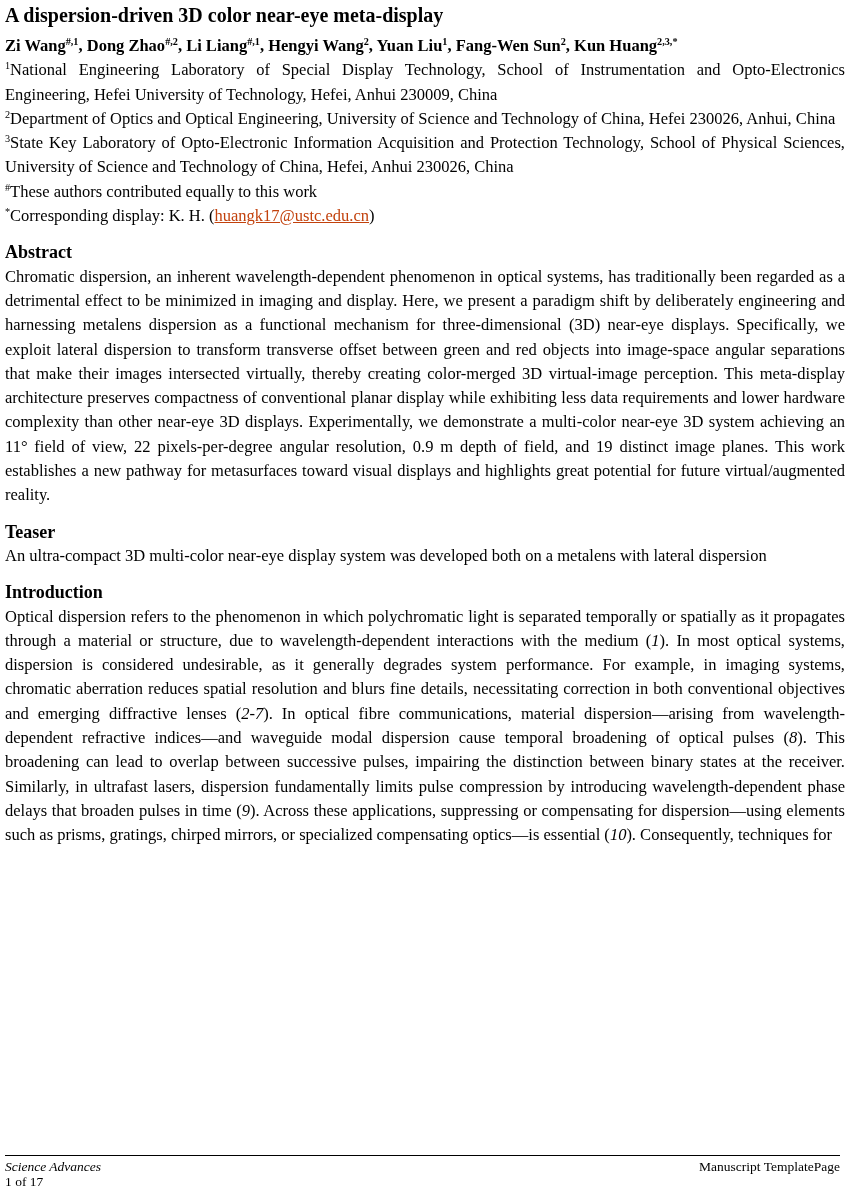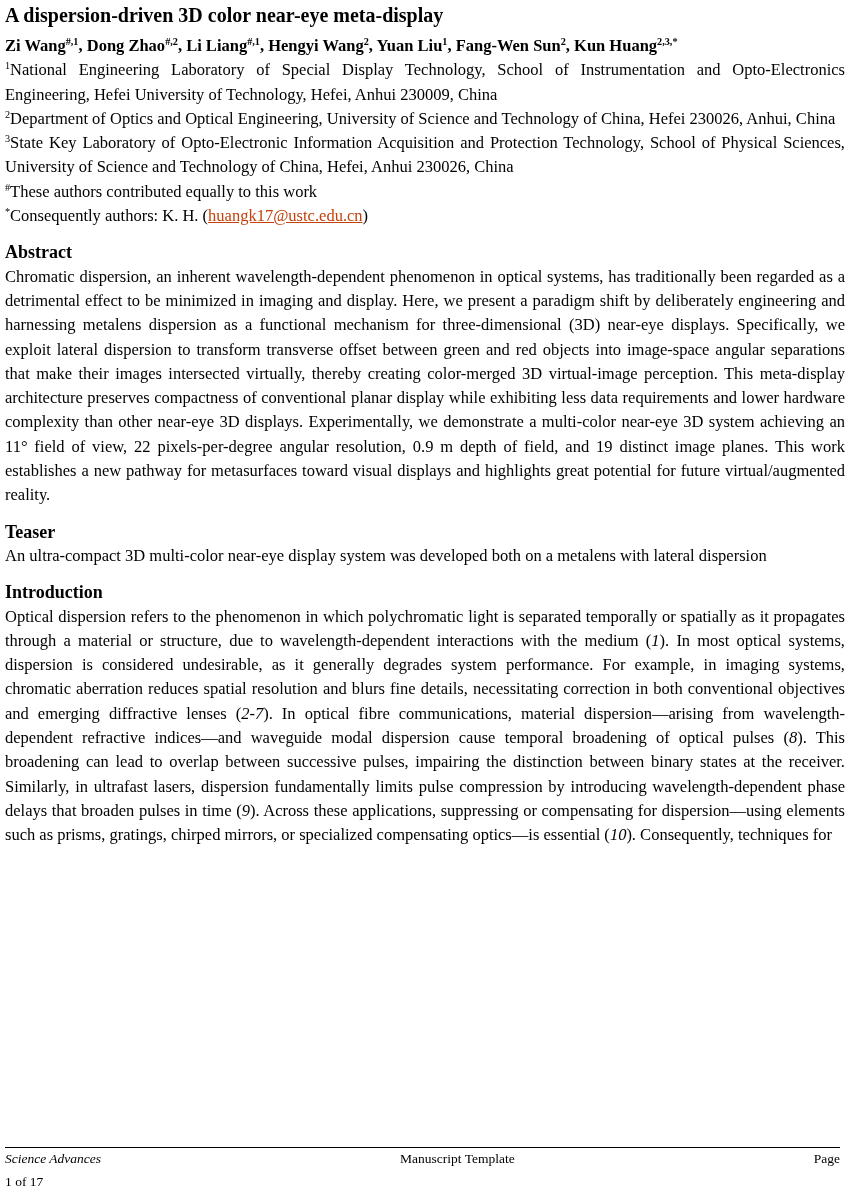--- a/index.html
+++ b/index.html
@@ -65,42 +65,42 @@
     border: none;
     border-top: 1.5px solid #000;
     margin: 0 0 3px 0;
   }
   .footer-row {
     display: flex;
     justify-content: space-between;
     align-items: baseline;
   }
   .footer-journal { font-style: italic; }
-  .footer-center { flex: 1; text-align: center; }
+  .footer-center { flex: 1; text-align: right; }
   .footer-page-label { text-align: center; }
-  .footer-page-info { margin-top: 8px; }
+  .footer-page-info { margin-top: 0; }
 </style>
 </head>
 <body>
 
 <div class="page">
 
   <h1 class="title">A dispersion-driven 3D color near-eye meta-display</h1>
 
   <p class="authors just"><span>Zi Wang</span><sup>#,1</sup><span>, Dong Zhao</span><sup>#,2</sup><span>, Li Liang</span><sup>#,1</sup><span>, Hengyi Wang</span><sup>2</sup><span>, Yuan Liu</span><sup>1</sup><span>, Fang-Wen Sun</span><sup>2</sup><span>, Kun Huang</span><sup>2,3,*</sup></p>
 
   <div>
     <div class="affiliation"><sup>1</sup><span>National Engineering Laboratory of Special Display Technology, School of Instrumentation and Opto-Electronics Engineering, Hefei University of Technology, Hefei, Anhui 230009, China</span></div>
     <div class="affiliation"><sup>2</sup><span>Department of Optics and Optical Engineering, University of Science and Technology of China, Hefei 230026, Anhui, China</span></div>
     <div class="affiliation"><sup>3</sup><span>State Key Laboratory of Opto-Electronic Information Acquisition and Protection Technology, School of Physical Sciences, University of Science and Technology of China, Hefei, Anhui 230026, China</span></div>
   </div>
 
   <div>
     <div><sup>#</sup><span>These authors contributed equally to this work</span></div>
-    <div><sup>*</sup><span>Consequently authors: K. H. (</span><a class="email-link">huangk17@ustc.edu.cn</a><span>)</span></div>
+    <div><sup>*</sup><span>Corresponding display: K. H. (</span><a class="email-link">huangk17@ustc.edu.cn</a><span>)</span></div>
   </div>
 
   <h2 class="section-heading">Abstract</h2>
   <p class="just">Chromatic dispersion, an inherent wavelength-dependent phenomenon in optical systems, has traditionally been regarded as a detrimental effect to be minimized in imaging and display. Here, we present a paradigm shift by deliberately engineering and harnessing metalens dispersion as a functional mechanism for three-dimensional (3D) near-eye displays. Specifically, we exploit lateral dispersion to transform transverse offset between green and red objects into image-space angular separations that make their images intersected virtually, thereby creating color-merged 3D virtual-image perception. This meta-display architecture preserves compactness of conventional planar display while exhibiting less data requirements and lower hardware complexity than other near-eye 3D displays. Experimentally, we demonstrate a multi-color near-eye 3D system achieving an 11° field of view, 22 pixels-per-degree angular resolution, 0.9 m depth of field, and 19 distinct image planes. This work establishes a new pathway for metasurfaces toward visual displays and highlights great potential for future virtual/augmented reality.</p>
 
   <h2 class="section-heading">Teaser</h2>
   <p class="just">An ultra-compact 3D multi-color near-eye display system was developed both on a metalens with lateral dispersion</p>
 
   <h2 class="section-heading">Introduction</h2>
   <p class="just"><span>Optical dispersion refers to the phenomenon in which polychromatic light is separated temporally or spatially as it propagates through a material or structure, due to wavelength-dependent interactions with the medium (</span><span style="font-style: italic;">1</span><span>). In most optical systems, dispersion is considered undesirable, as it generally degrades system performance. For example, in imaging systems, chromatic aberration reduces spatial resolution and blurs fine details, necessitating correction in both conventional objectives and emerging diffractive lenses (</span><span style="font-style: italic;">2-7</span><span>). In optical fibre communications, material dispersion—arising from wavelength-dependent refractive indices—and waveguide modal dispersion cause temporal broadening of optical pulses (</span><span style="font-style: italic;">8</span><span>). This broadening can lead to overlap between successive pulses, impairing the distinction between binary states at the receiver. Similarly, in ultrafast lasers, dispersion fundamentally limits pulse compression by introducing wavelength-dependent phase delays that broaden pulses in time (</span><span style="font-style: italic;">9</span><span>). Across these applications, suppressing or compensating for dispersion—using elements such as prisms, gratings, chirped mirrors, or specialized compensating optics—is essential (</span><span style="font-style: italic;">10</span><span>). Consequently, techniques for</span></p>

